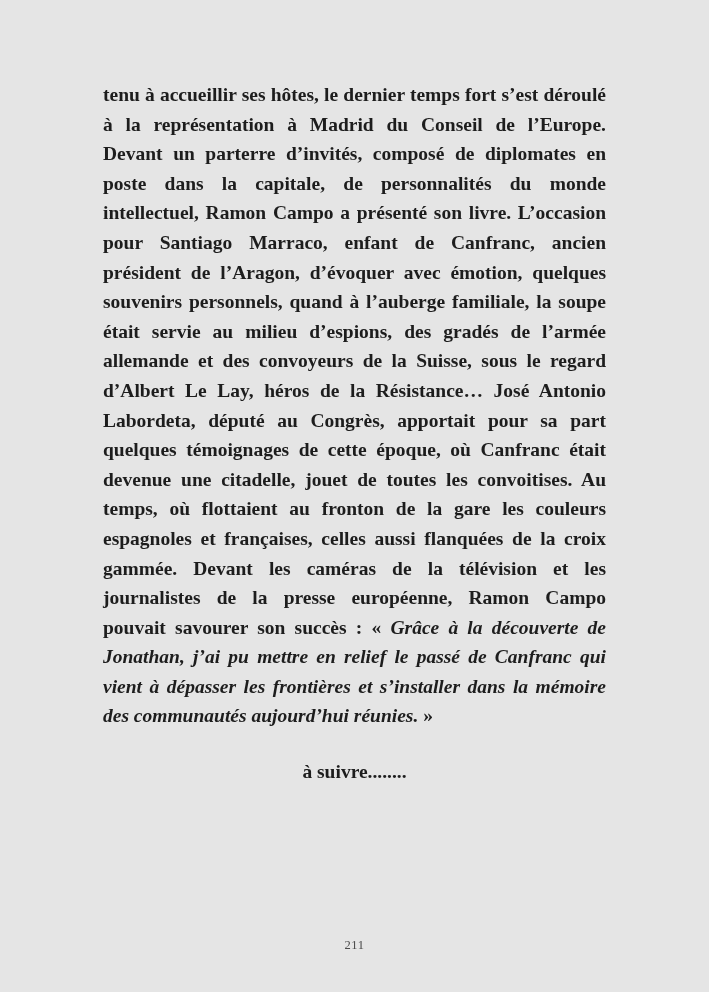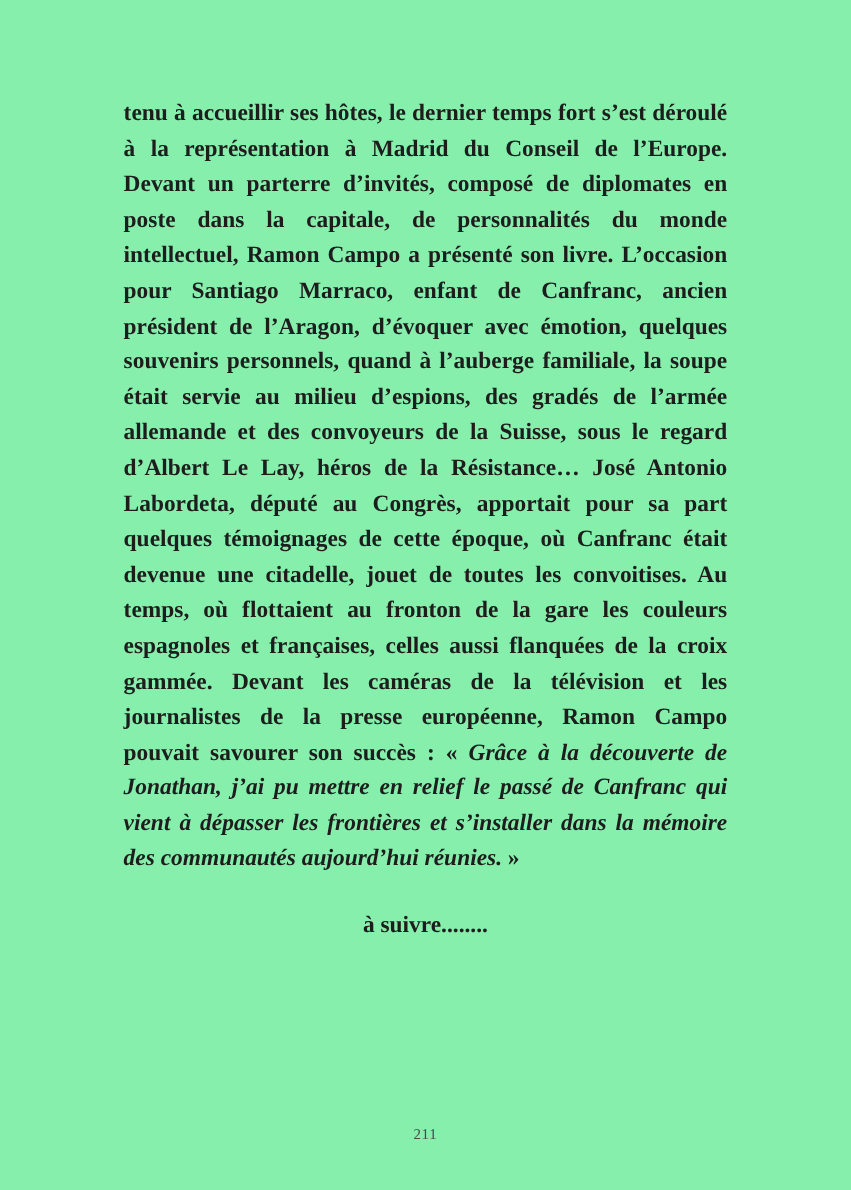--- a/index.html
+++ b/index.html
@@ -10,21 +10,21 @@
   body {
     width: 709px;
     height: 992px;
     position: relative;
     font-family: "Liberation Serif", serif;
     overflow: hidden;
   }
   .page {
     position: absolute;
     inset: 0;
-    background: #86efac;
+    background: #e5e5e5;
   }
   .text-block {
     position: absolute;
     left: 103px;
     top: 80px;
     width: 503px;
   }
   .para {
     margin: 0;
     font-size: 19.5px;

